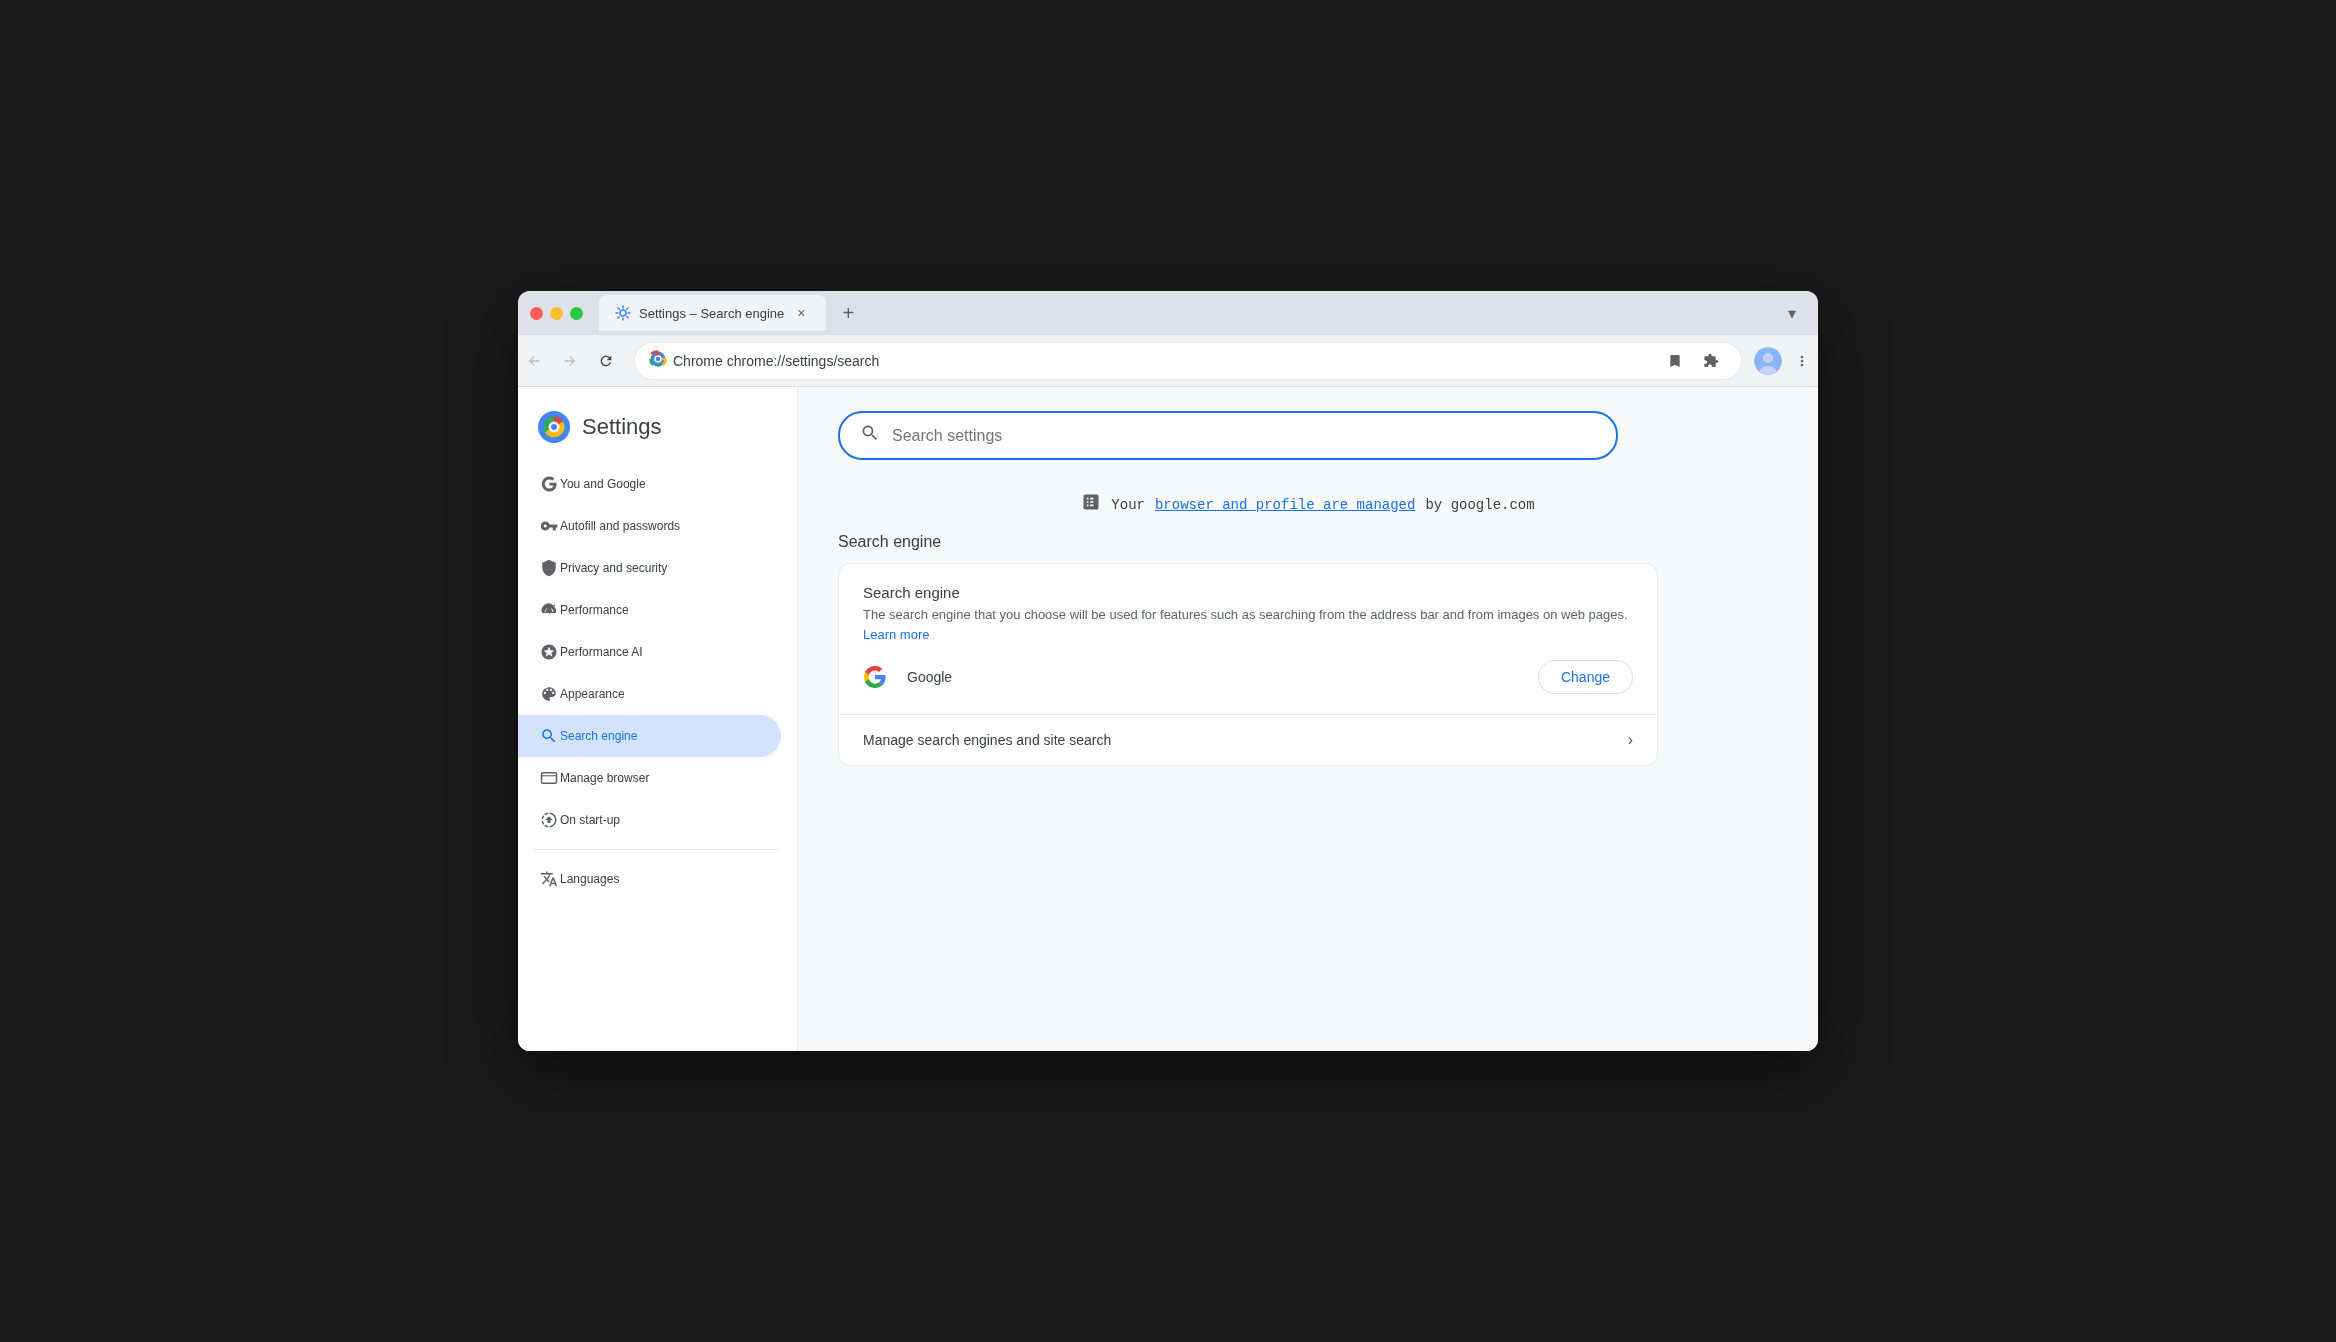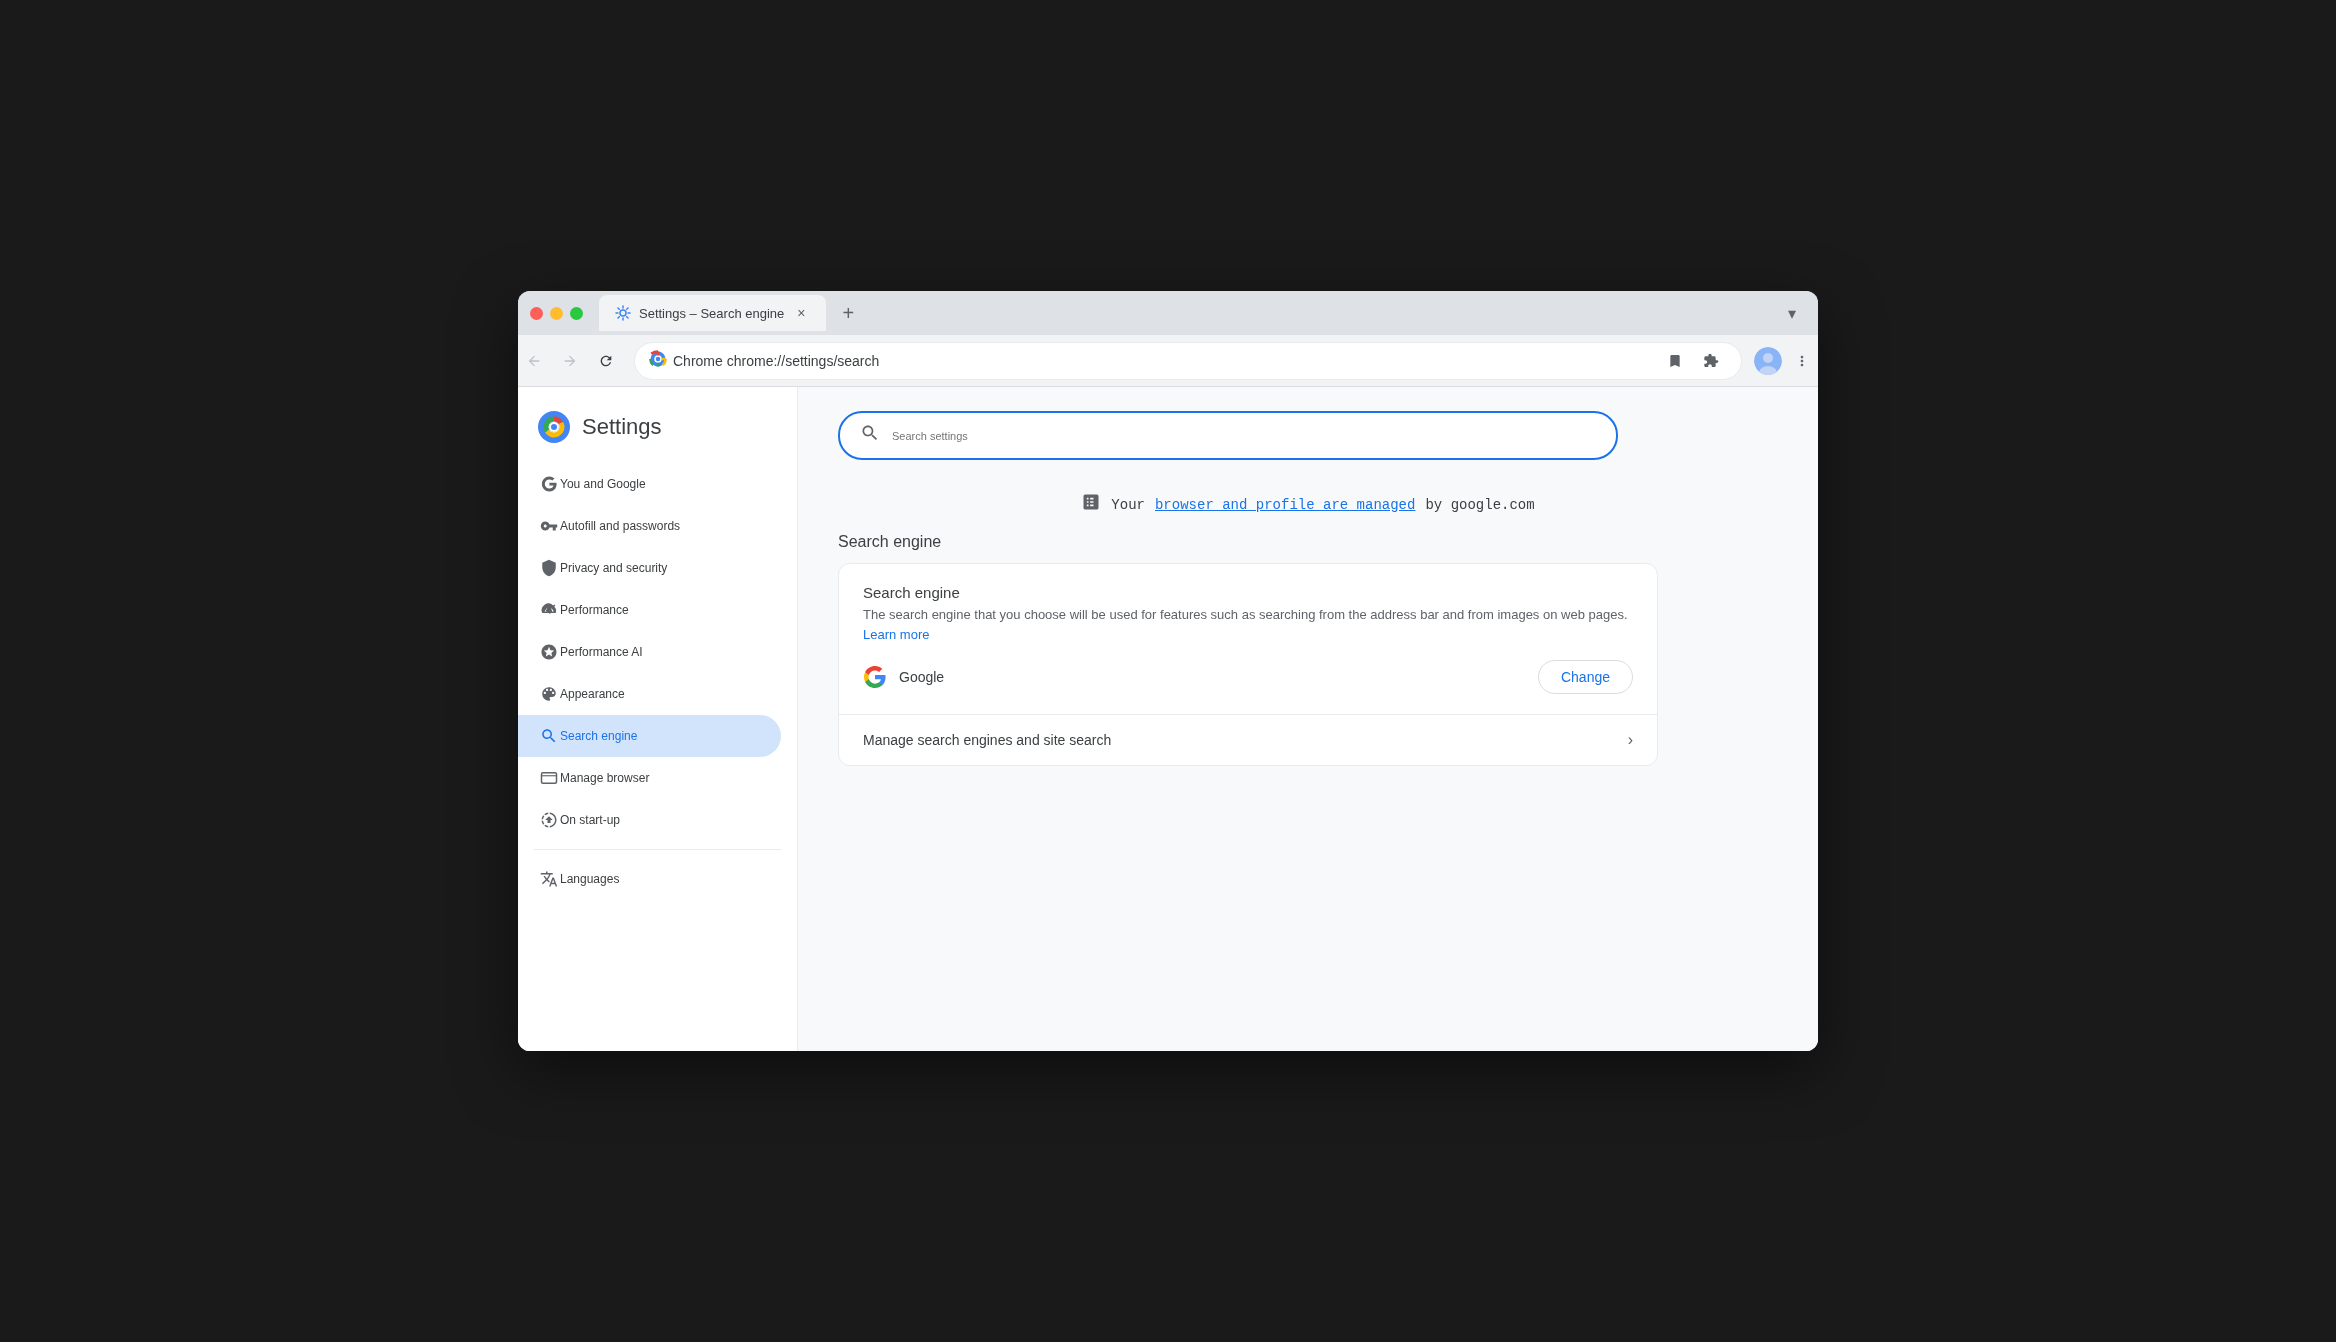--- a/index.html
+++ b/index.html
@@ -254,21 +254,21 @@
       width: 100%;
       max-width: 780px;
     }
     .search-box-icon {
       color: #5f6368;
       font-size: 20px;
     }
     .search-box input {
       border: none;
       outline: none;
-      font-size: 11px;
+      font-size: 16px;
       color: #3c4043;
       width: 100%;
       background: transparent;
     }
     .managed-notice {
       display: flex;
       align-items: center;
       gap: 10px;
       padding: 8px 0 16px;
       font-size: 14px;
@@ -316,21 +316,21 @@
       line-height: 1.5;
     }
     .learn-more {
       color: #1a73e8;
       text-decoration: none;
       cursor: pointer;
     }
     .engine-row {
       display: flex;
       align-items: center;
-      gap: 12px;
+      gap: 20px;
       margin-top: 16px;
     }
     .google-g {
       width: 24px;
       height: 24px;
       flex-shrink: 0;
     }
     .engine-name {
       font-size: 14px;
       color: #3c4043;

